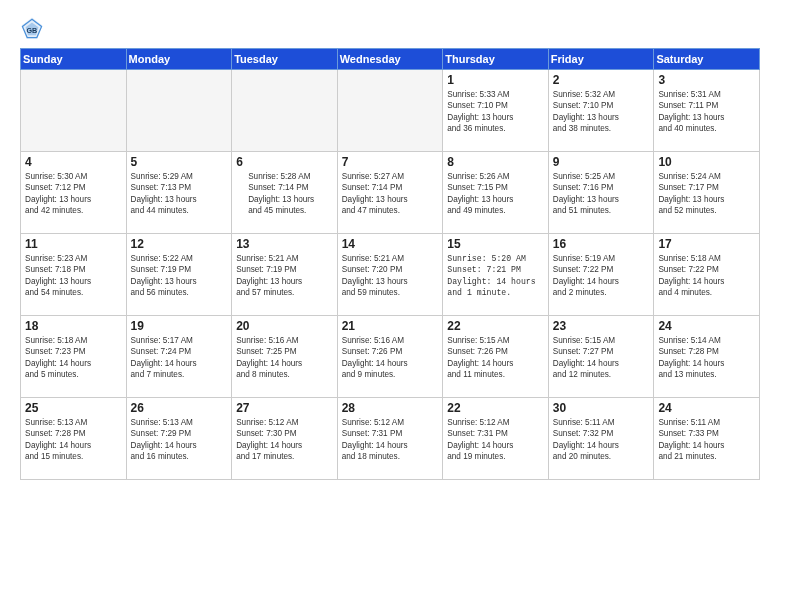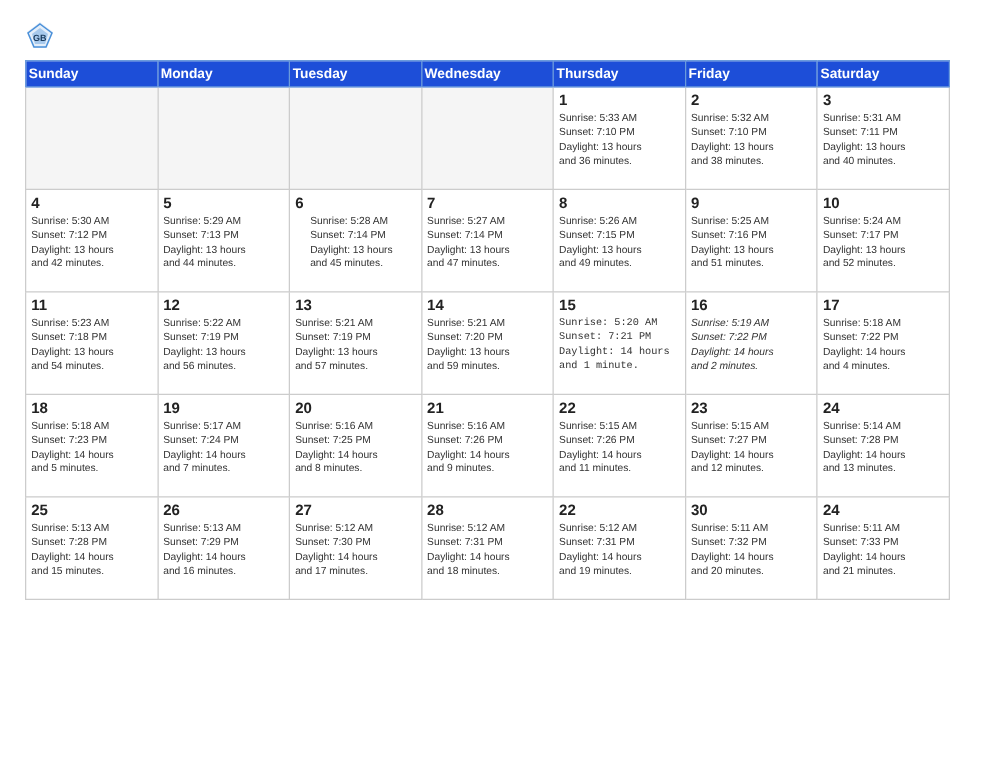--- a/index.html
+++ b/index.html
@@ -238,21 +238,21 @@
           </td>
           <td>
             <span class="day-num">15</span>
             <div class="day-info" style="white-space: pre-line; font-family: Liberation Mono, monospace;">Sunrise: 5:20 AM
 Sunset: 7:21 PM
 Daylight: 14 hours
 and 1 minute.</div>
           </td>
           <td>
             <span class="day-num">16</span>
-            <div class="day-info" style="white-space: pre-line; font-style: italic;">Sunrise: 5:19 AM
+            <div class="day-info" style="white-space: pre-line;">Sunrise: 5:19 AM
 Sunset: 7:22 PM
 Daylight: 14 hours
 and 2 minutes.</div>
           </td>
           <td>
             <span class="day-num">17</span>
             <div class="day-info" style="white-space: pre-line;">Sunrise: 5:18 AM
 Sunset: 7:22 PM
 Daylight: 14 hours
 and 4 minutes.</div>

